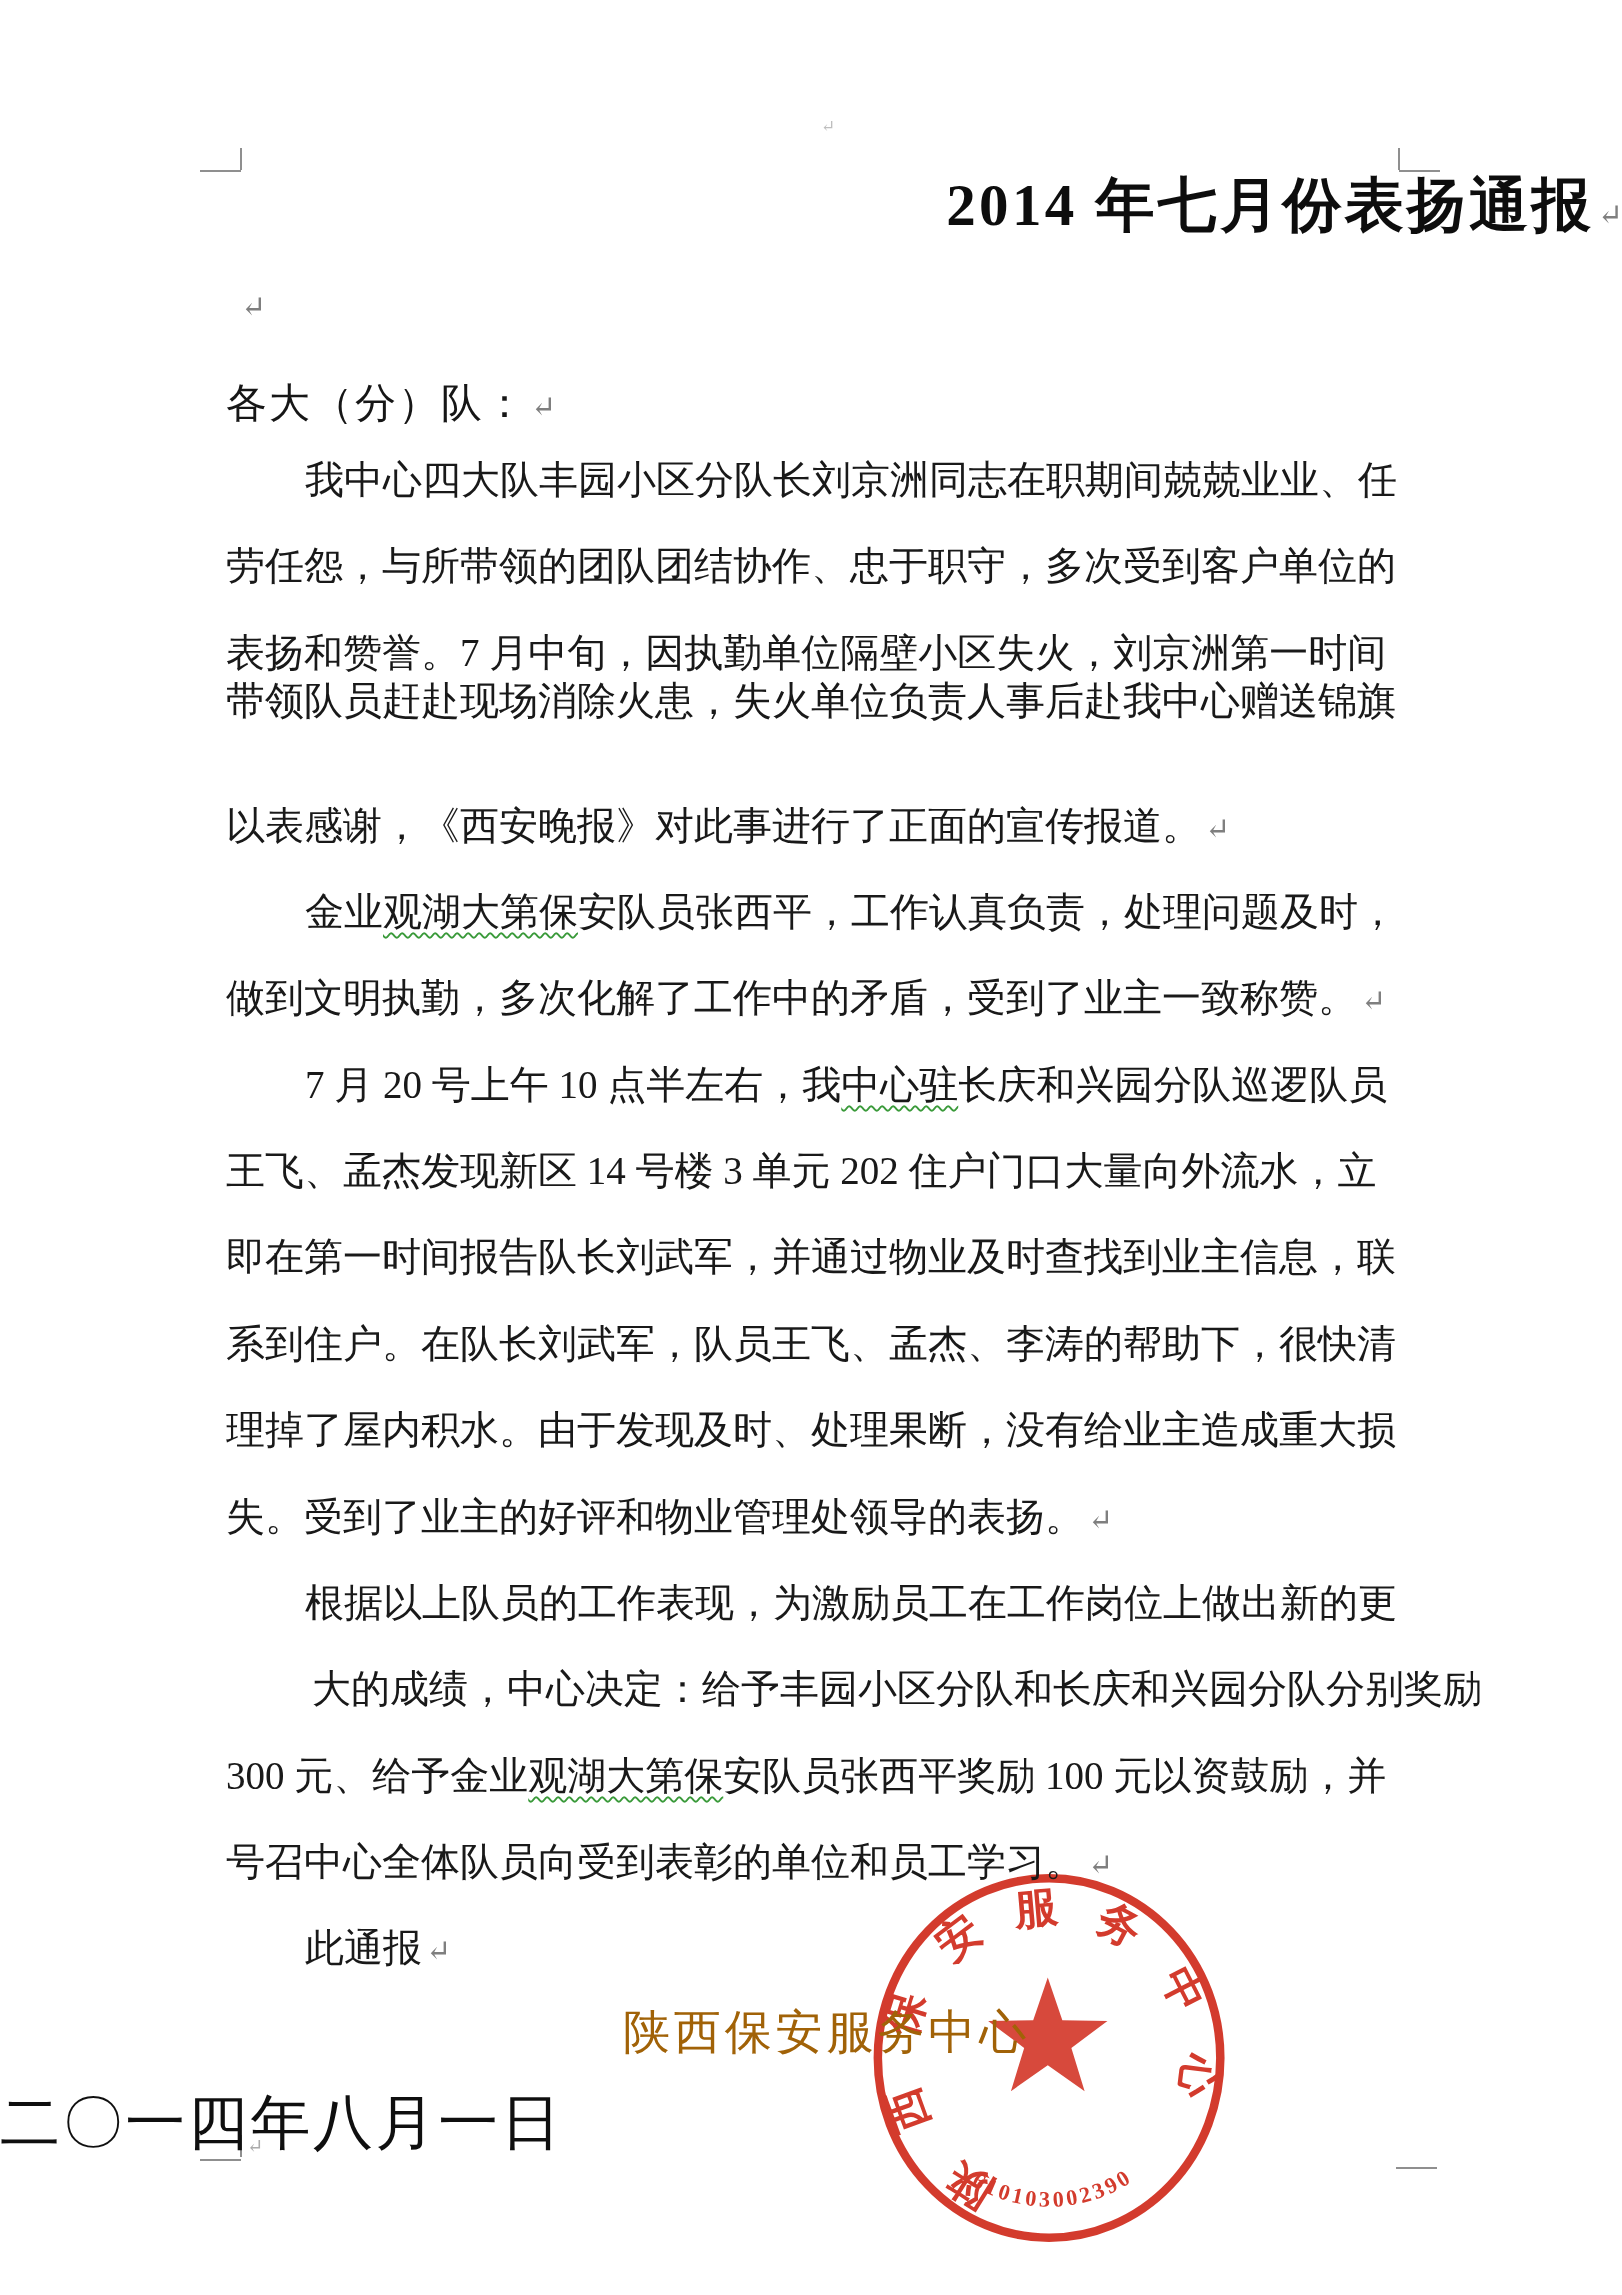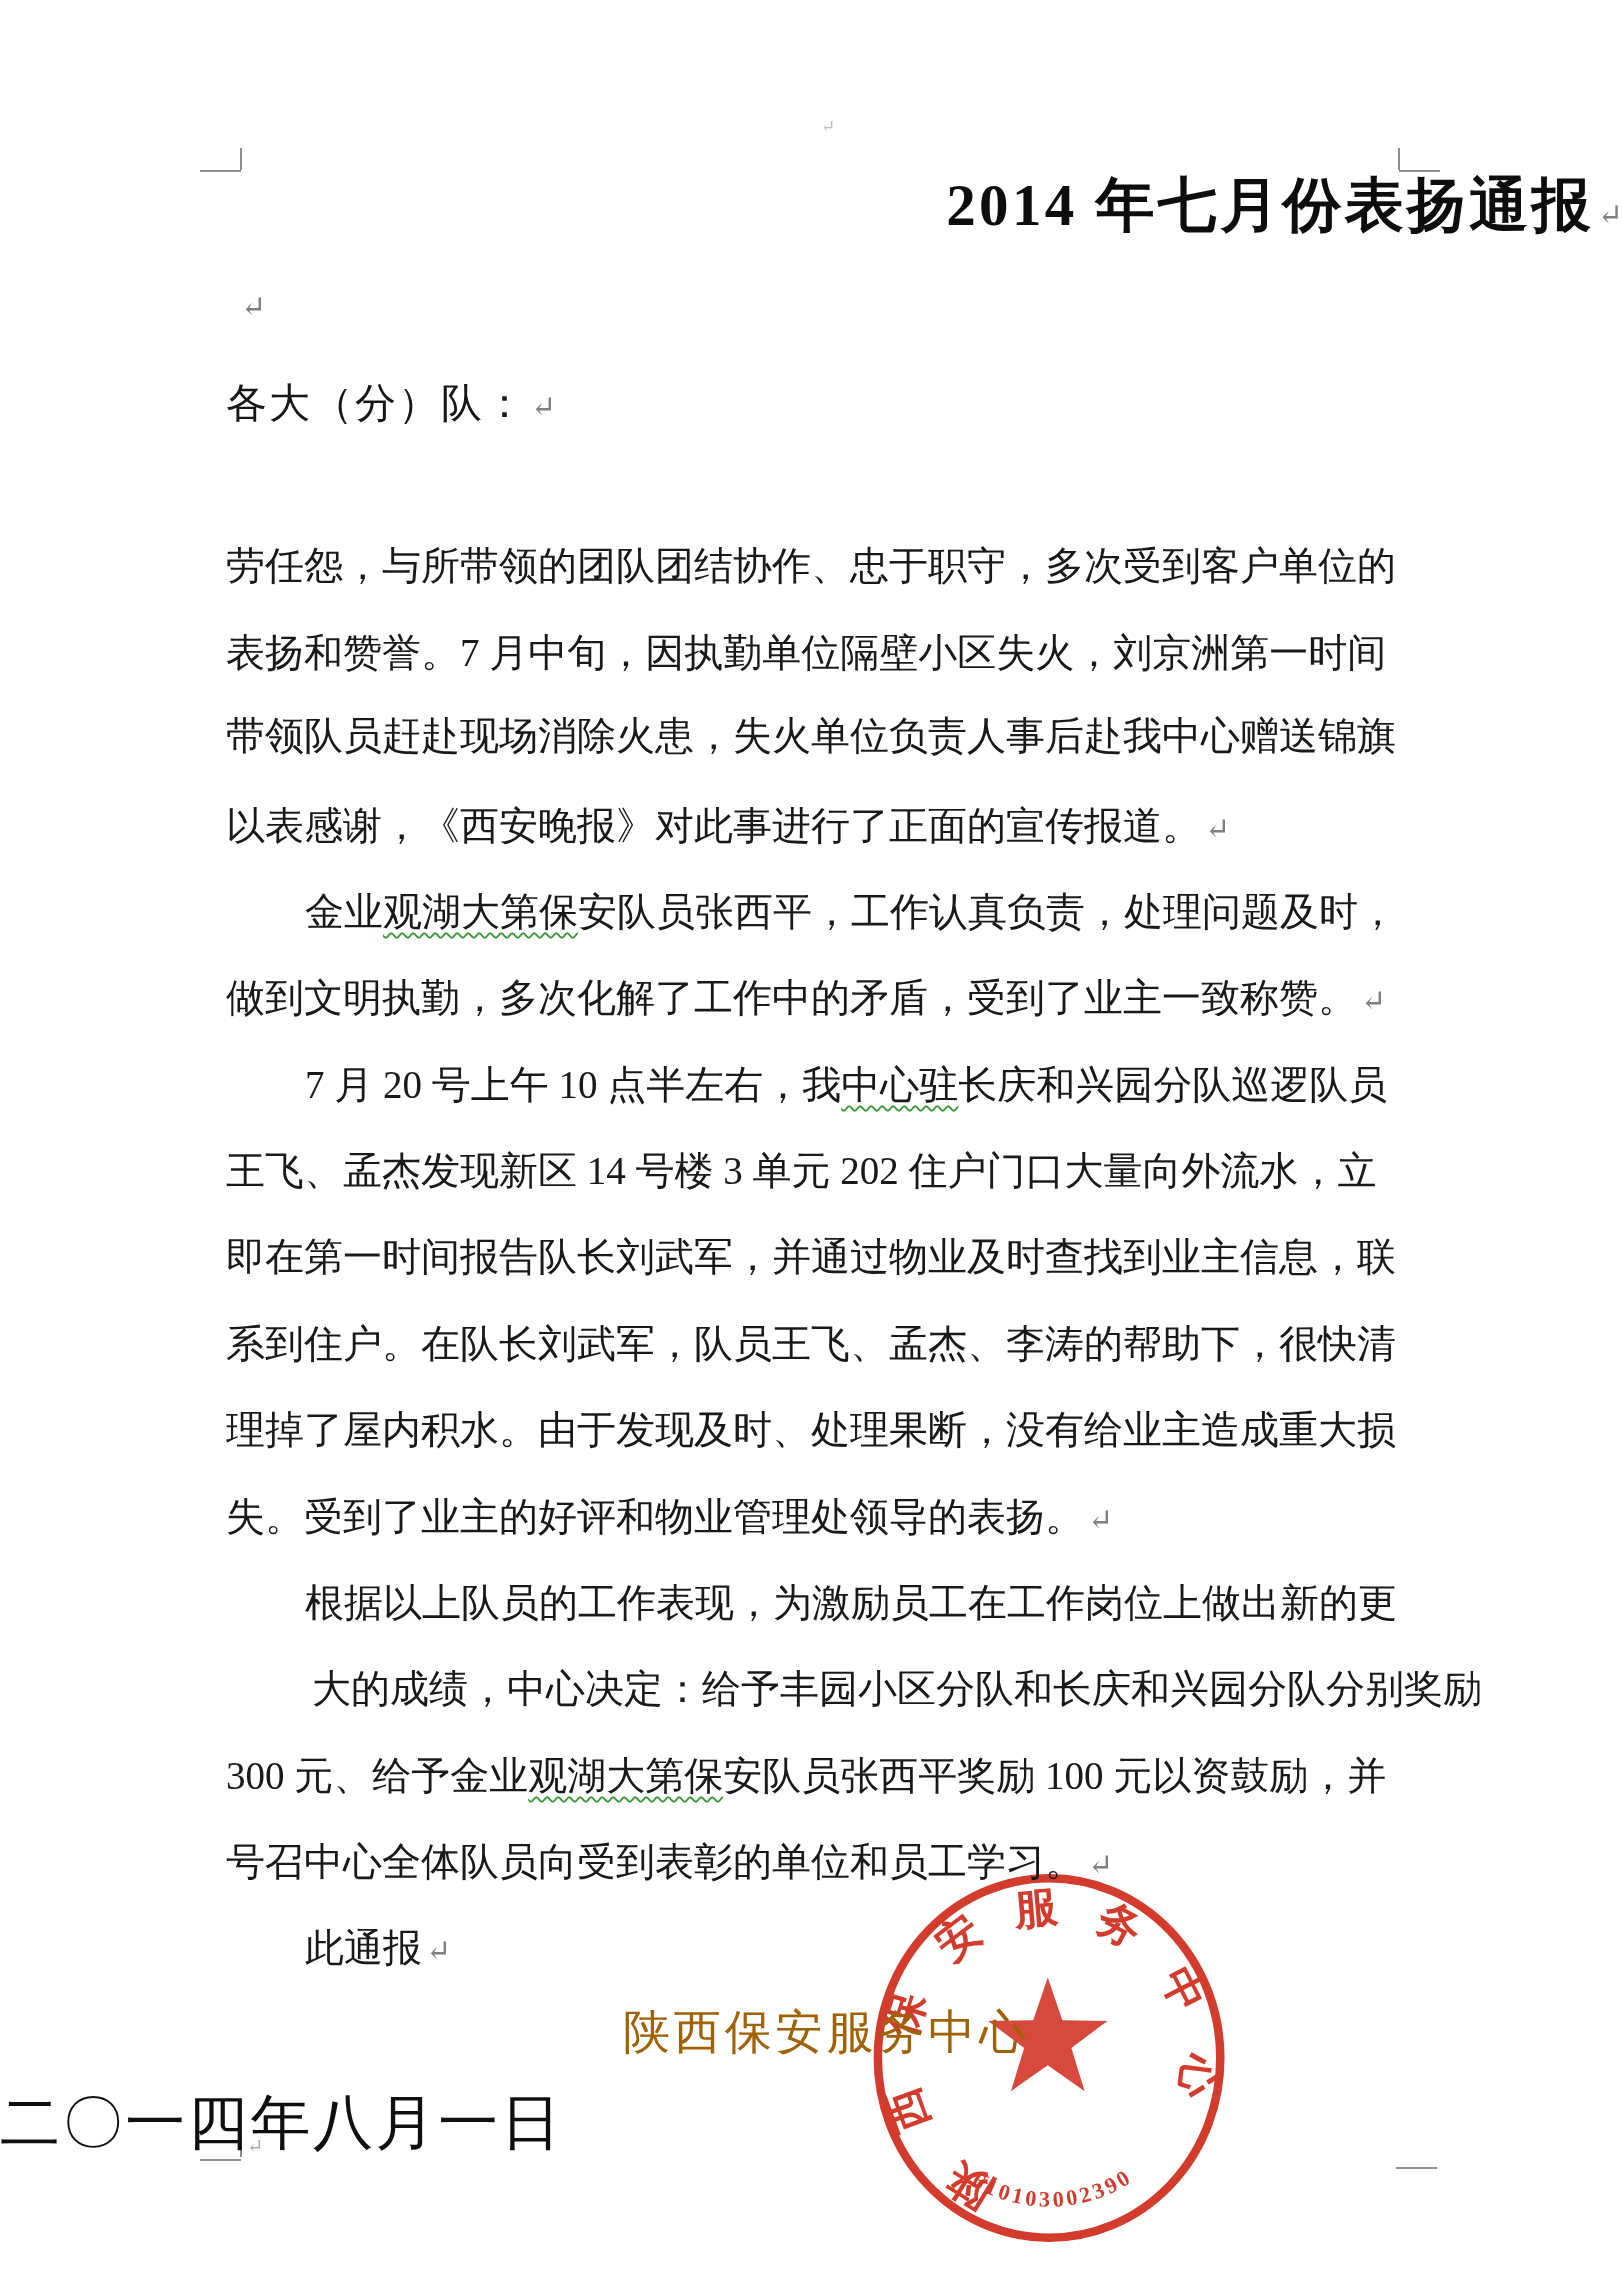--- a/index.html
+++ b/index.html
@@ -91,23 +91,24 @@
 
   <div class="artifact-top"><span class="pmark faint">↵</span></div>
   <div class="artifact-bottom"><span class="pmark small">↵</span></div>
 
   <div class="title"><span>2014 年七月份表扬通报</span><span class="pmark">↵</span></div>
 
   <div class="emptyline"><span class="pmark">↵</span></div>
 
   <div class="salutation"><span>各大（分）队：</span><span class="pmark">↵</span></div>
 
+  <div class="bline indent" style="top:458px;"><span>我中心四大队丰园小区分队长刘京洲同志在职期间兢兢业业、任</span></div>
   <div class="bline" style="top:544px;"><span>劳任怨，与所带领的团队团结协作、忠于职守，多次受到客户单位的</span></div>
   <div class="bline" style="top:631px;"><span>表扬和赞誉。7 月中旬，因执勤单位隔壁小区失火，刘京洲第一时间</span></div>
-  <div class="bline" style="top:714px;"><span>带领队员赶赴现场消除火患，失火单位负责人事后赴我中心赠送锦旗</span></div>
+  <div class="bline" style="top:679px;"><span>带领队员赶赴现场消除火患，失火单位负责人事后赴我中心赠送锦旗</span></div>
   <div class="bline" style="top:804px;"><span>以表感谢，《西安晚报》对此事进行了正面的宣传报道。</span><span class="pmark">↵</span></div>
   <div class="bline indent" style="top:890px;"><span>金业</span><span class="wavy">观湖大第保</span><span>安队员张西平，工作认真负责，处理问题及时，</span></div>
   <div class="bline" style="top:976px;"><span>做到文明执勤，多次化解了工作中的矛盾，受到了业主一致称赞。</span><span class="pmark">↵</span></div>
   <div class="bline indent" style="top:1063px;"><span>7 月 20 号上午 10 点半左右，我</span><span class="wavy">中心驻</span><span>长庆和兴园分队巡逻队员</span></div>
   <div class="bline" style="top:1149px;"><span>王飞、孟杰发现新区 14 号楼 3 单元 202 住户门口大量向外流水，立</span></div>
   <div class="bline" style="top:1235px;"><span>即在第一时间报告队长刘武军，并通过物业及时查找到业主信息，联</span></div>
   <div class="bline" style="top:1322px;"><span>系到住户。在队长刘武军，队员王飞、孟杰、李涛的帮助下，很快清</span></div>
   <div class="bline" style="top:1408px;"><span>理掉了屋内积水。由于发现及时、处理果断，没有给业主造成重大损</span></div>
   <div class="bline" style="top:1495px;"><span>失。受到了业主的好评和物业管理处领导的表扬。</span><span class="pmark">↵</span></div>
   <div class="bline indent" style="top:1581px;"><span>根据以上队员的工作表现，为激励员工在工作岗位上做出新的更</span></div>

